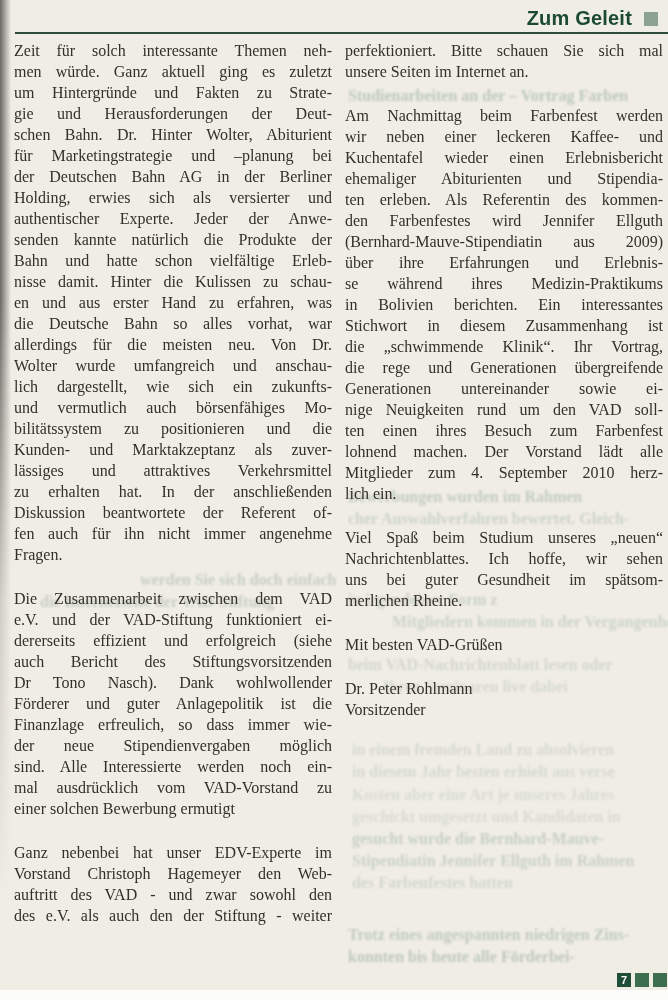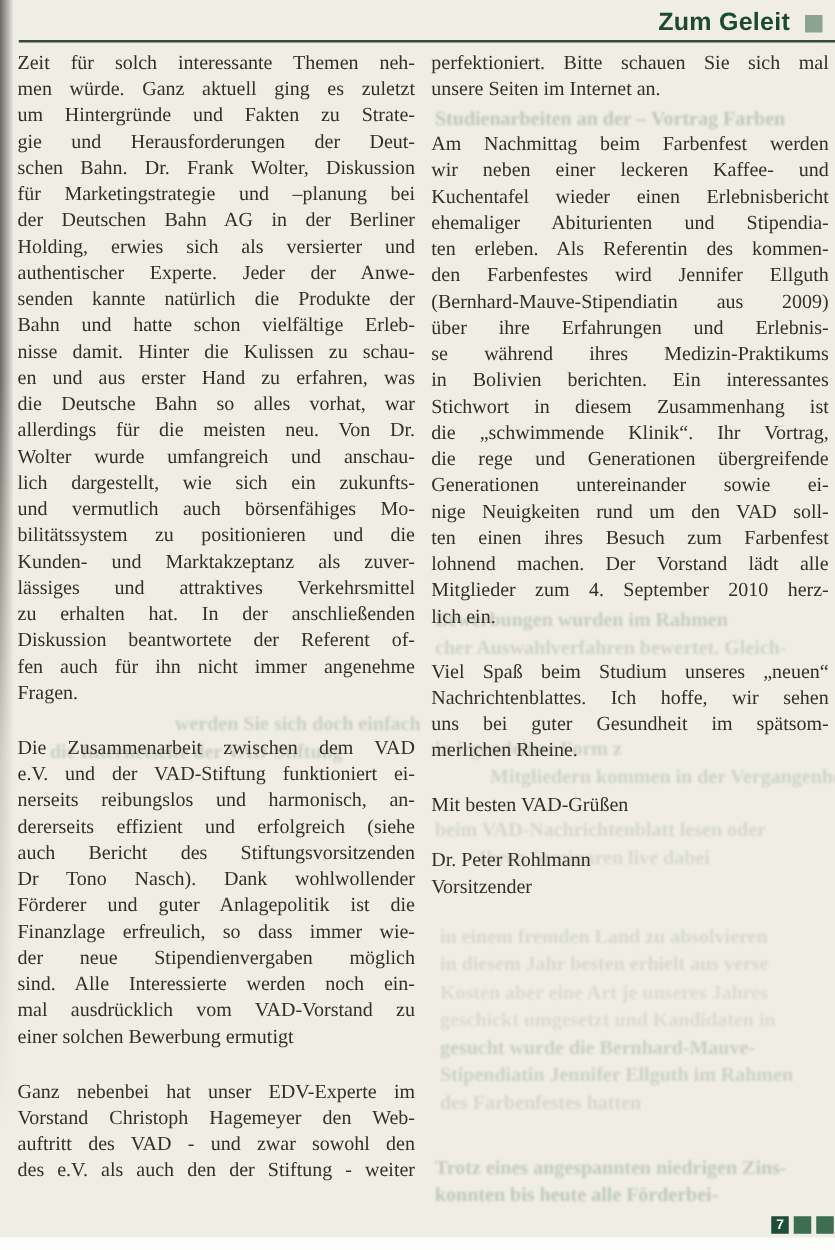--- a/index.html
+++ b/index.html
@@ -102,21 +102,21 @@
       <div class="bleed" style="left: 348px; top: 925px; opacity: 0.32;">Trotz eines angespannten niedrigen Zins-</div>
       <div class="bleed" style="left: 348px; top: 947px; opacity: 0.34;">konnten bis heute alle Förderbei-</div>
     </div>
 
   <div class="columns">
     <div class="col" id="col-left">
         <div class="line">Zeit für solch interessante Themen neh-</div>
         <div class="line">men würde. Ganz aktuell ging es zuletzt</div>
         <div class="line">um Hintergründe und Fakten zu Strate-</div>
         <div class="line">gie und Herausforderungen der Deut-</div>
-        <div class="line">schen Bahn. Dr. Frank Wolter, Diskussion</div>
+        <div class="line">schen Bahn. Dr. Hinter Wolter, Abiturient</div>
         <div class="line">für Marketingstrategie und –planung bei</div>
         <div class="line">der Deutschen Bahn AG in der Berliner</div>
         <div class="line">Holding, erwies sich als versierter und</div>
         <div class="line">authentischer Experte. Jeder der Anwe-</div>
         <div class="line">senden kannte natürlich die Produkte der</div>
         <div class="line">Bahn und hatte schon vielfältige Erleb-</div>
         <div class="line">nisse damit. Hinter die Kulissen zu schau-</div>
         <div class="line">en und aus erster Hand zu erfahren, was</div>
         <div class="line">die Deutsche Bahn so alles vorhat, war</div>
         <div class="line">allerdings für die meisten neu. Von Dr.</div>
@@ -126,21 +126,20 @@
         <div class="line">bilitätssystem zu positionieren und die</div>
         <div class="line">Kunden- und Marktakzeptanz als zuver-</div>
         <div class="line">lässiges und attraktives Verkehrsmittel</div>
         <div class="line">zu erhalten hat. In der anschließenden</div>
         <div class="line">Diskussion beantwortete der Referent of-</div>
         <div class="line">fen auch für ihn nicht immer angenehme</div>
         <div class="line end">Fragen.</div>
         <div class="gap"></div>
         <div class="line">Die Zusammenarbeit zwischen dem VAD</div>
         <div class="line">e.V. und der VAD-Stiftung funktioniert ei-</div>
-        <div class="line">nerseits reibungslos und harmonisch, an-</div>
         <div class="line">dererseits effizient und erfolgreich (siehe</div>
         <div class="line">auch Bericht des Stiftungsvorsitzenden</div>
         <div class="line">Dr Tono Nasch). Dank wohlwollender</div>
         <div class="line">Förderer und guter Anlagepolitik ist die</div>
         <div class="line">Finanzlage erfreulich, so dass immer wie-</div>
         <div class="line">der neue Stipendienvergaben möglich</div>
         <div class="line">sind. Alle Interessierte werden noch ein-</div>
         <div class="line">mal ausdrücklich vom VAD-Vorstand zu</div>
         <div class="line end">einer solchen Bewerbung ermutigt</div>
         <div class="gap"></div>

